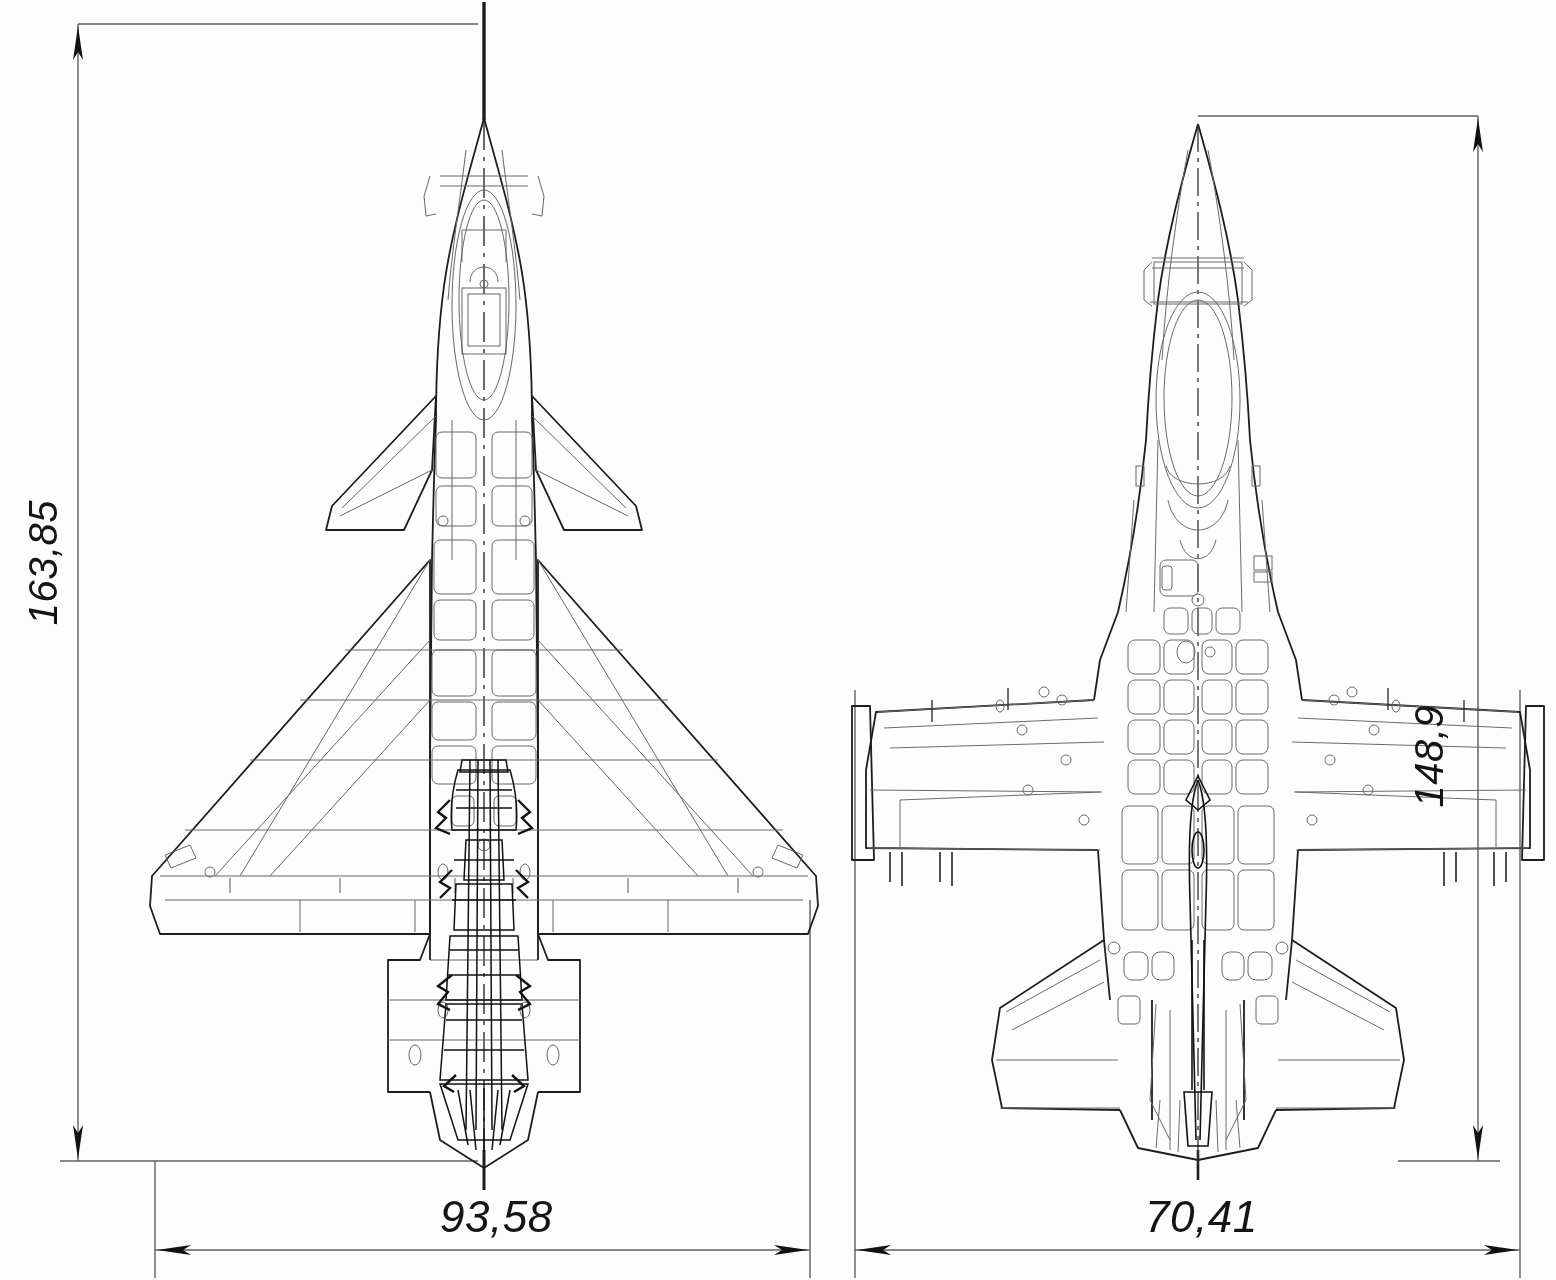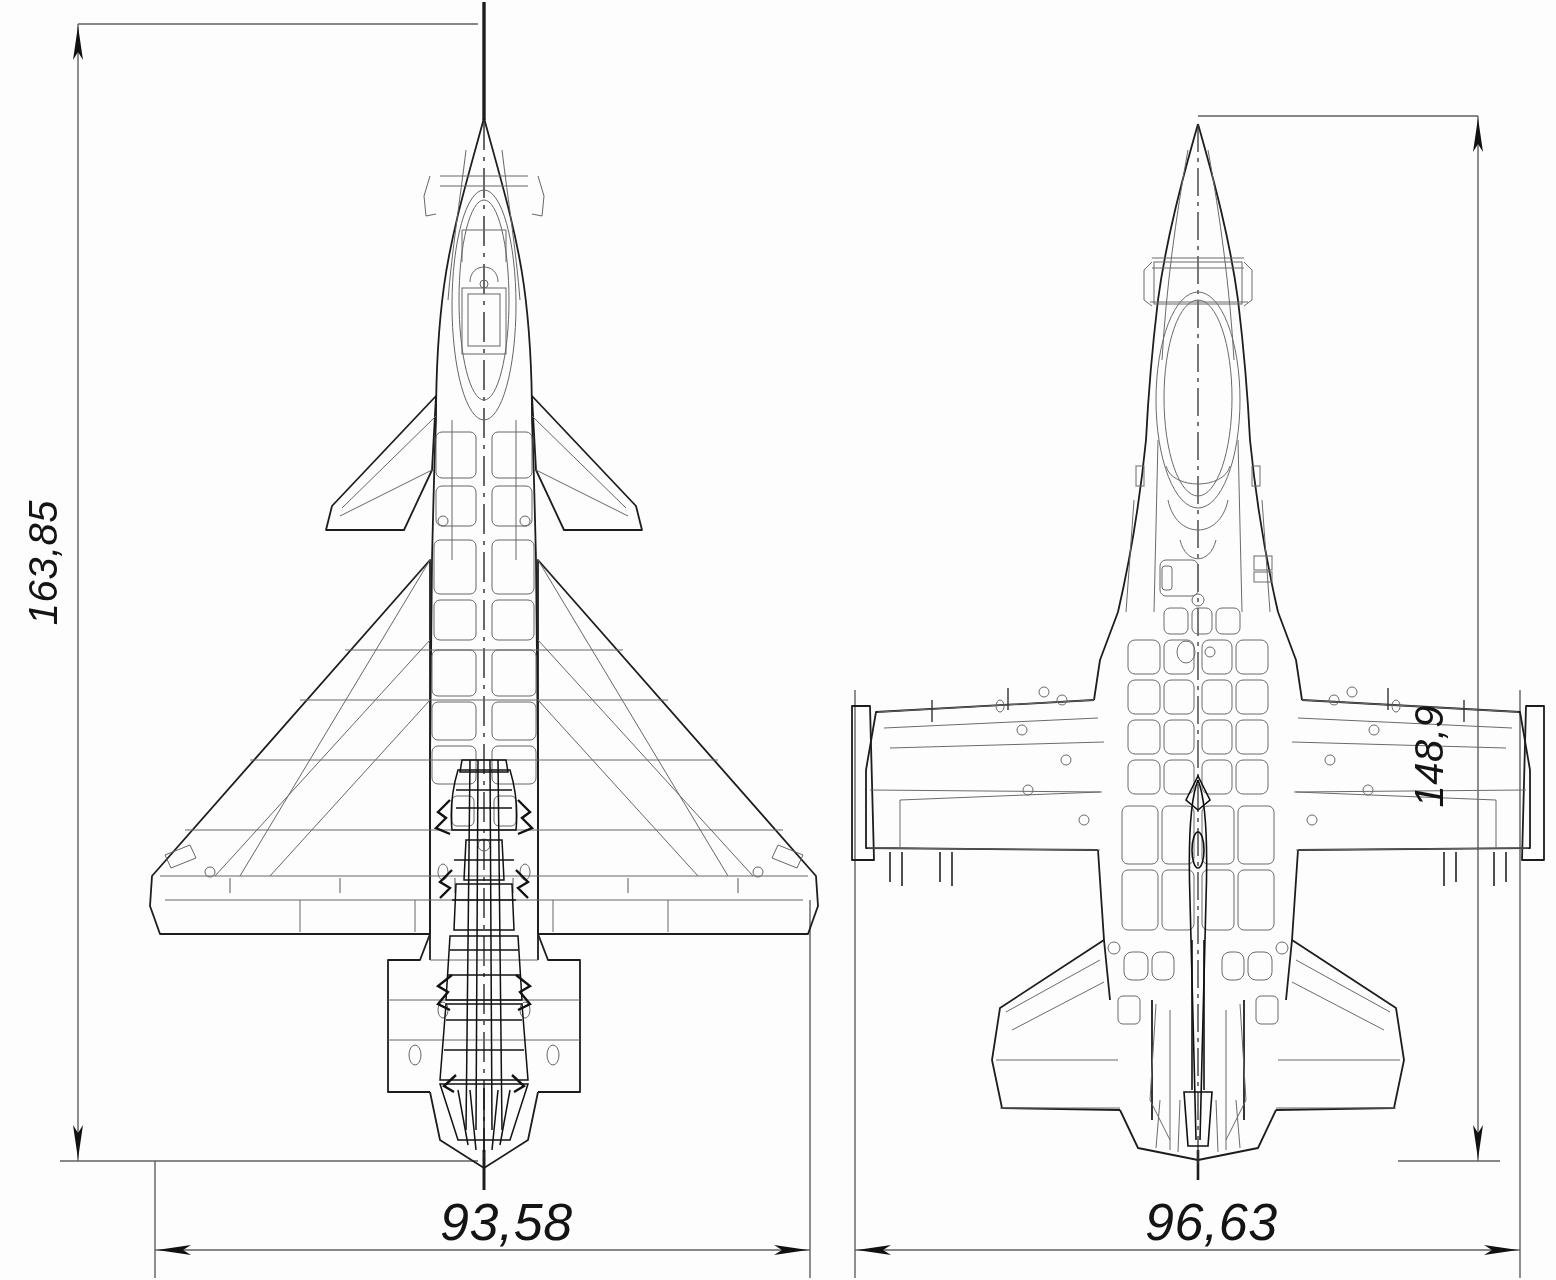--- a/index.html
+++ b/index.html
@@ -28,21 +28,21 @@
   .dim-label {
     position: absolute;
     font-family: "Liberation Sans", sans-serif;
     font-style: italic;
     font-weight: 400;
     color: #141414;
     white-space: nowrap;
     letter-spacing: 0.5px;
   }
   .dim-h {
-    font-size: 52px;
+    font-size: 44px;
   }
   .dim-v {
     font-size: 40px;
     transform-origin: 0 0;
   }
 </style>
 </head>
 <body>
 
 <div id="sheet" style="background: rgb(253, 253, 253);">
@@ -458,15 +458,15 @@
       <path d="M1184,1092 L1212,1092 L1208,1146 L1188,1146 Z"></path>
     </g>
   </svg>
 
   <div class="dim-label dim-v" style="left:66px; top:500px; transform: rotate(-90deg) translate(-100%, -100%);">163,85</div>
 
   <div class="dim-label dim-h" style="left:440px; top:1192px;">93,58</div>
 
   <div class="dim-label dim-v" style="left:1452px; top:705px; transform: rotate(-90deg) translate(-100%, -100%);">148,9</div>
 
-  <div class="dim-label dim-h" style="left:1145px; top:1192px;">96,63</div>
+  <div class="dim-label dim-h" style="left:1145px; top:1192px;">70,41</div>
 
 </div>
 
 </body></html>

